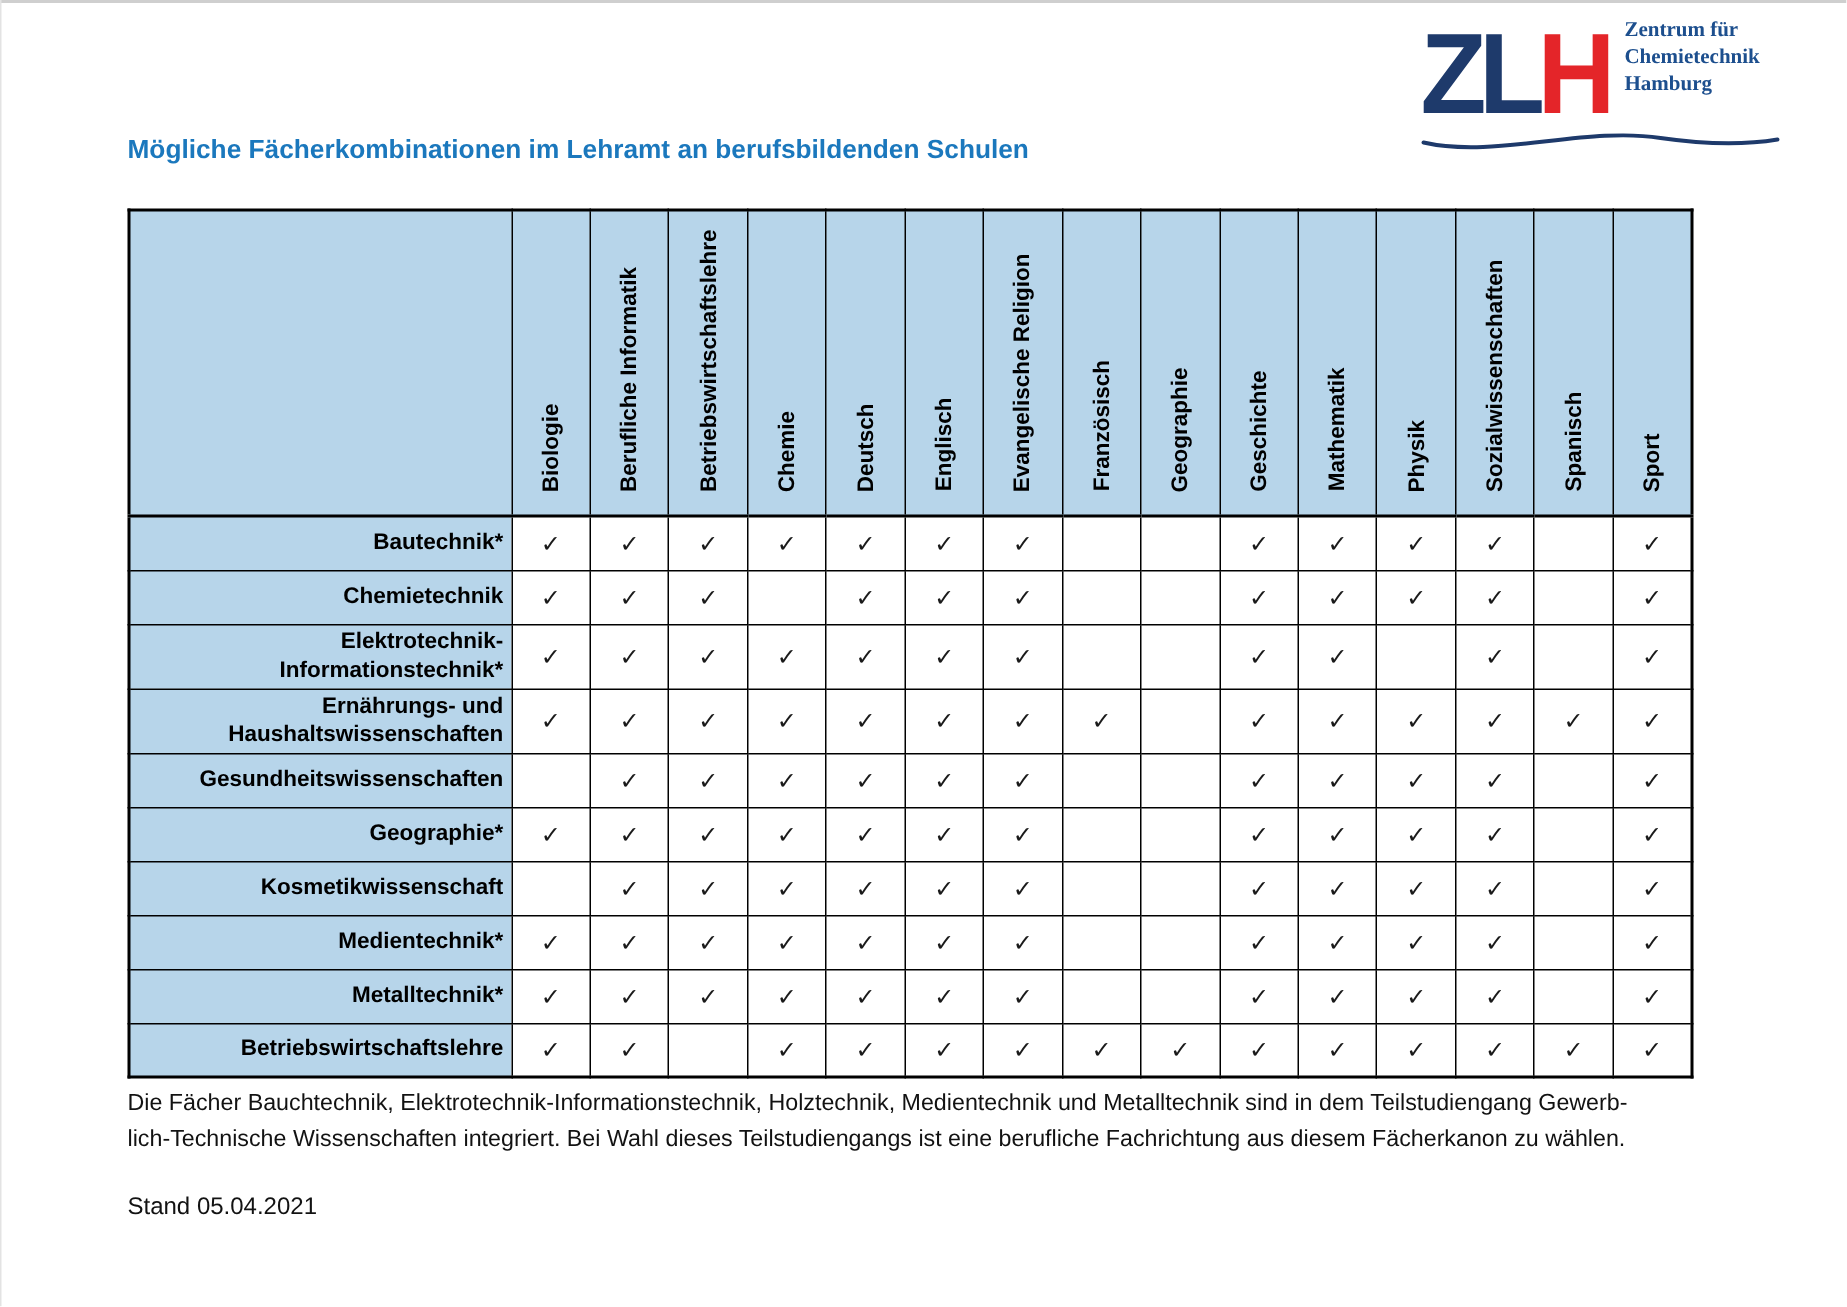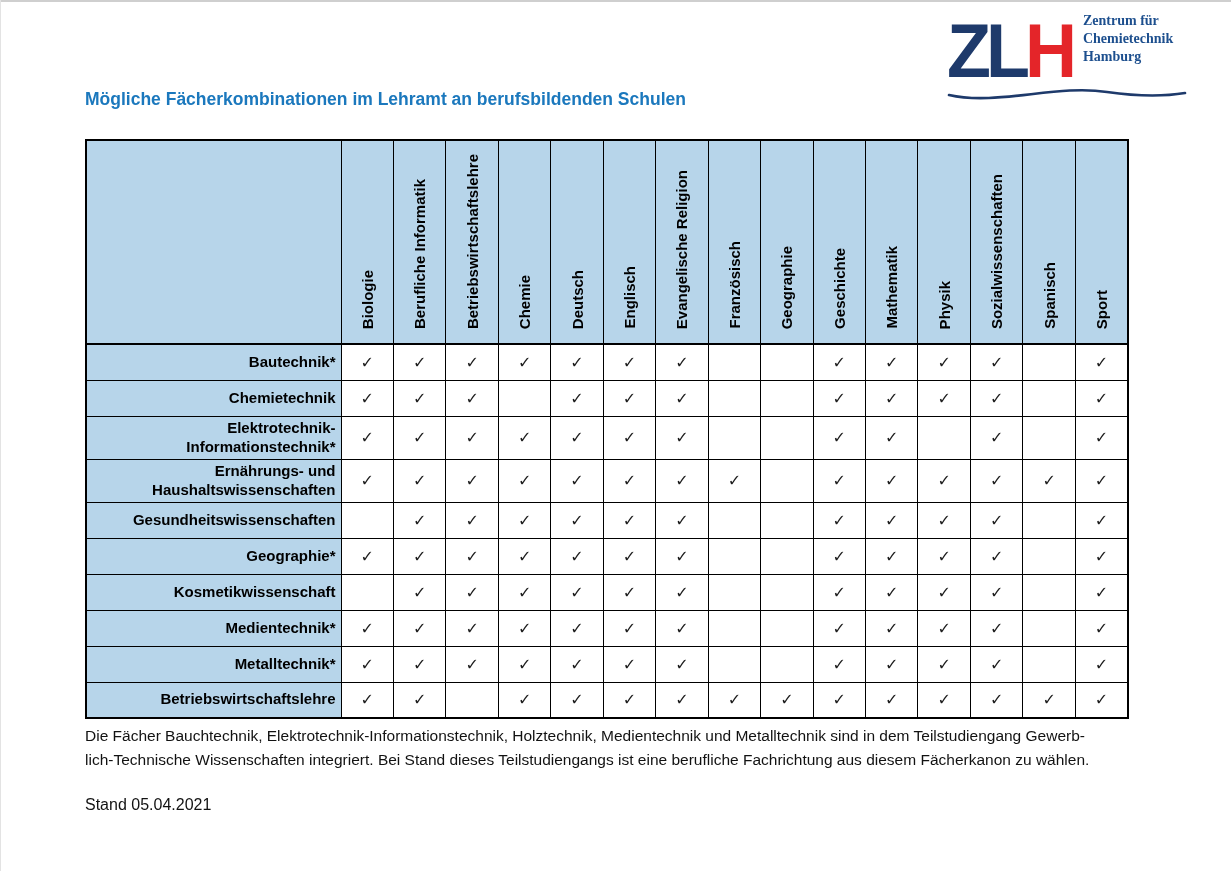--- a/index.html
+++ b/index.html
@@ -296,16 +296,16 @@
         <td class="check">✓</td>
         <td class="check">✓</td>
         <td class="check">✓</td>
         <td class="check">✓</td>
       </tr>
     </tbody>
 </table>
 
 <div class="footnote">
   <span>Die Fächer Bauchtechnik, Elektrotechnik-Informationstechnik, Holztechnik, Medientechnik und Metalltechnik sind in dem Teilstudiengang Gewerb-</span><br>
-  <span>lich-Technische Wissenschaften integriert. Bei Stand dieses Teilstudiengangs ist eine berufliche Fachrichtung aus diesem Fächerkanon zu wählen.</span>
+  <span>lich-Technische Wissenschaften integriert. Bei Wahl dieses Teilstudiengangs ist eine berufliche Fachrichtung aus diesem Fächerkanon zu wählen.</span>
 </div>
 
 <div class="date-stamp">Stand 05.04.2021</div>
 
 </body></html>

